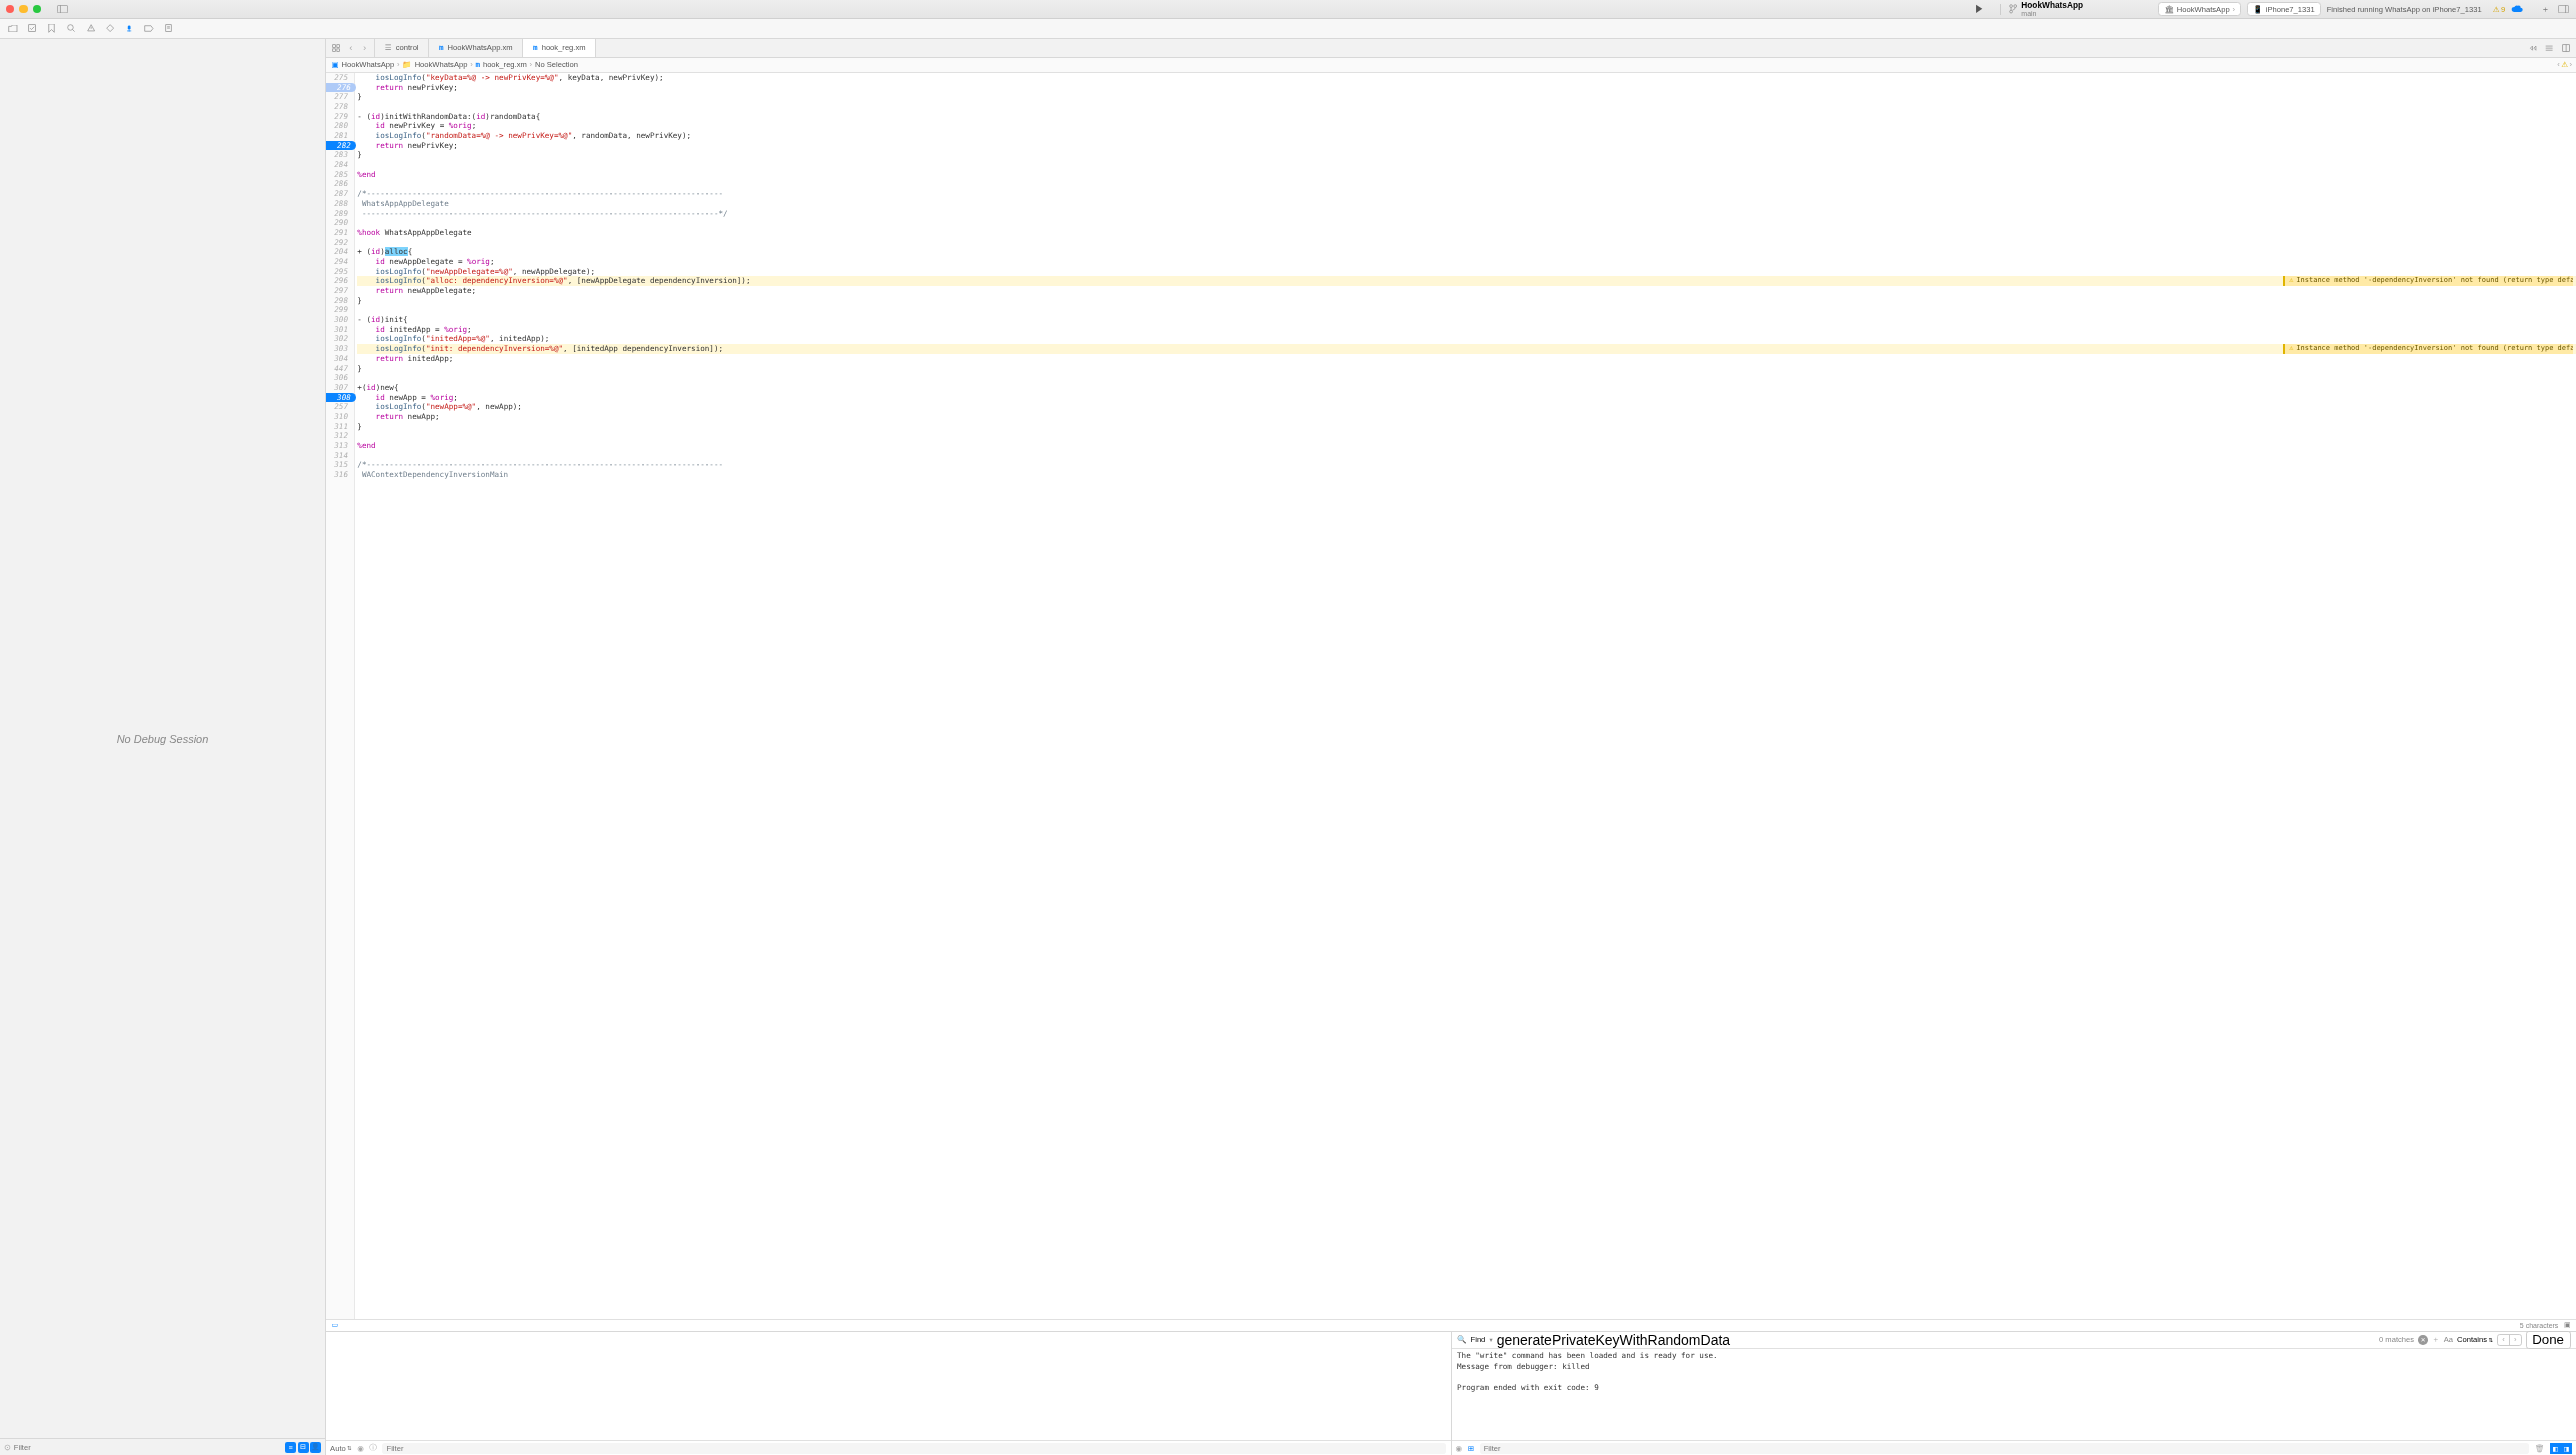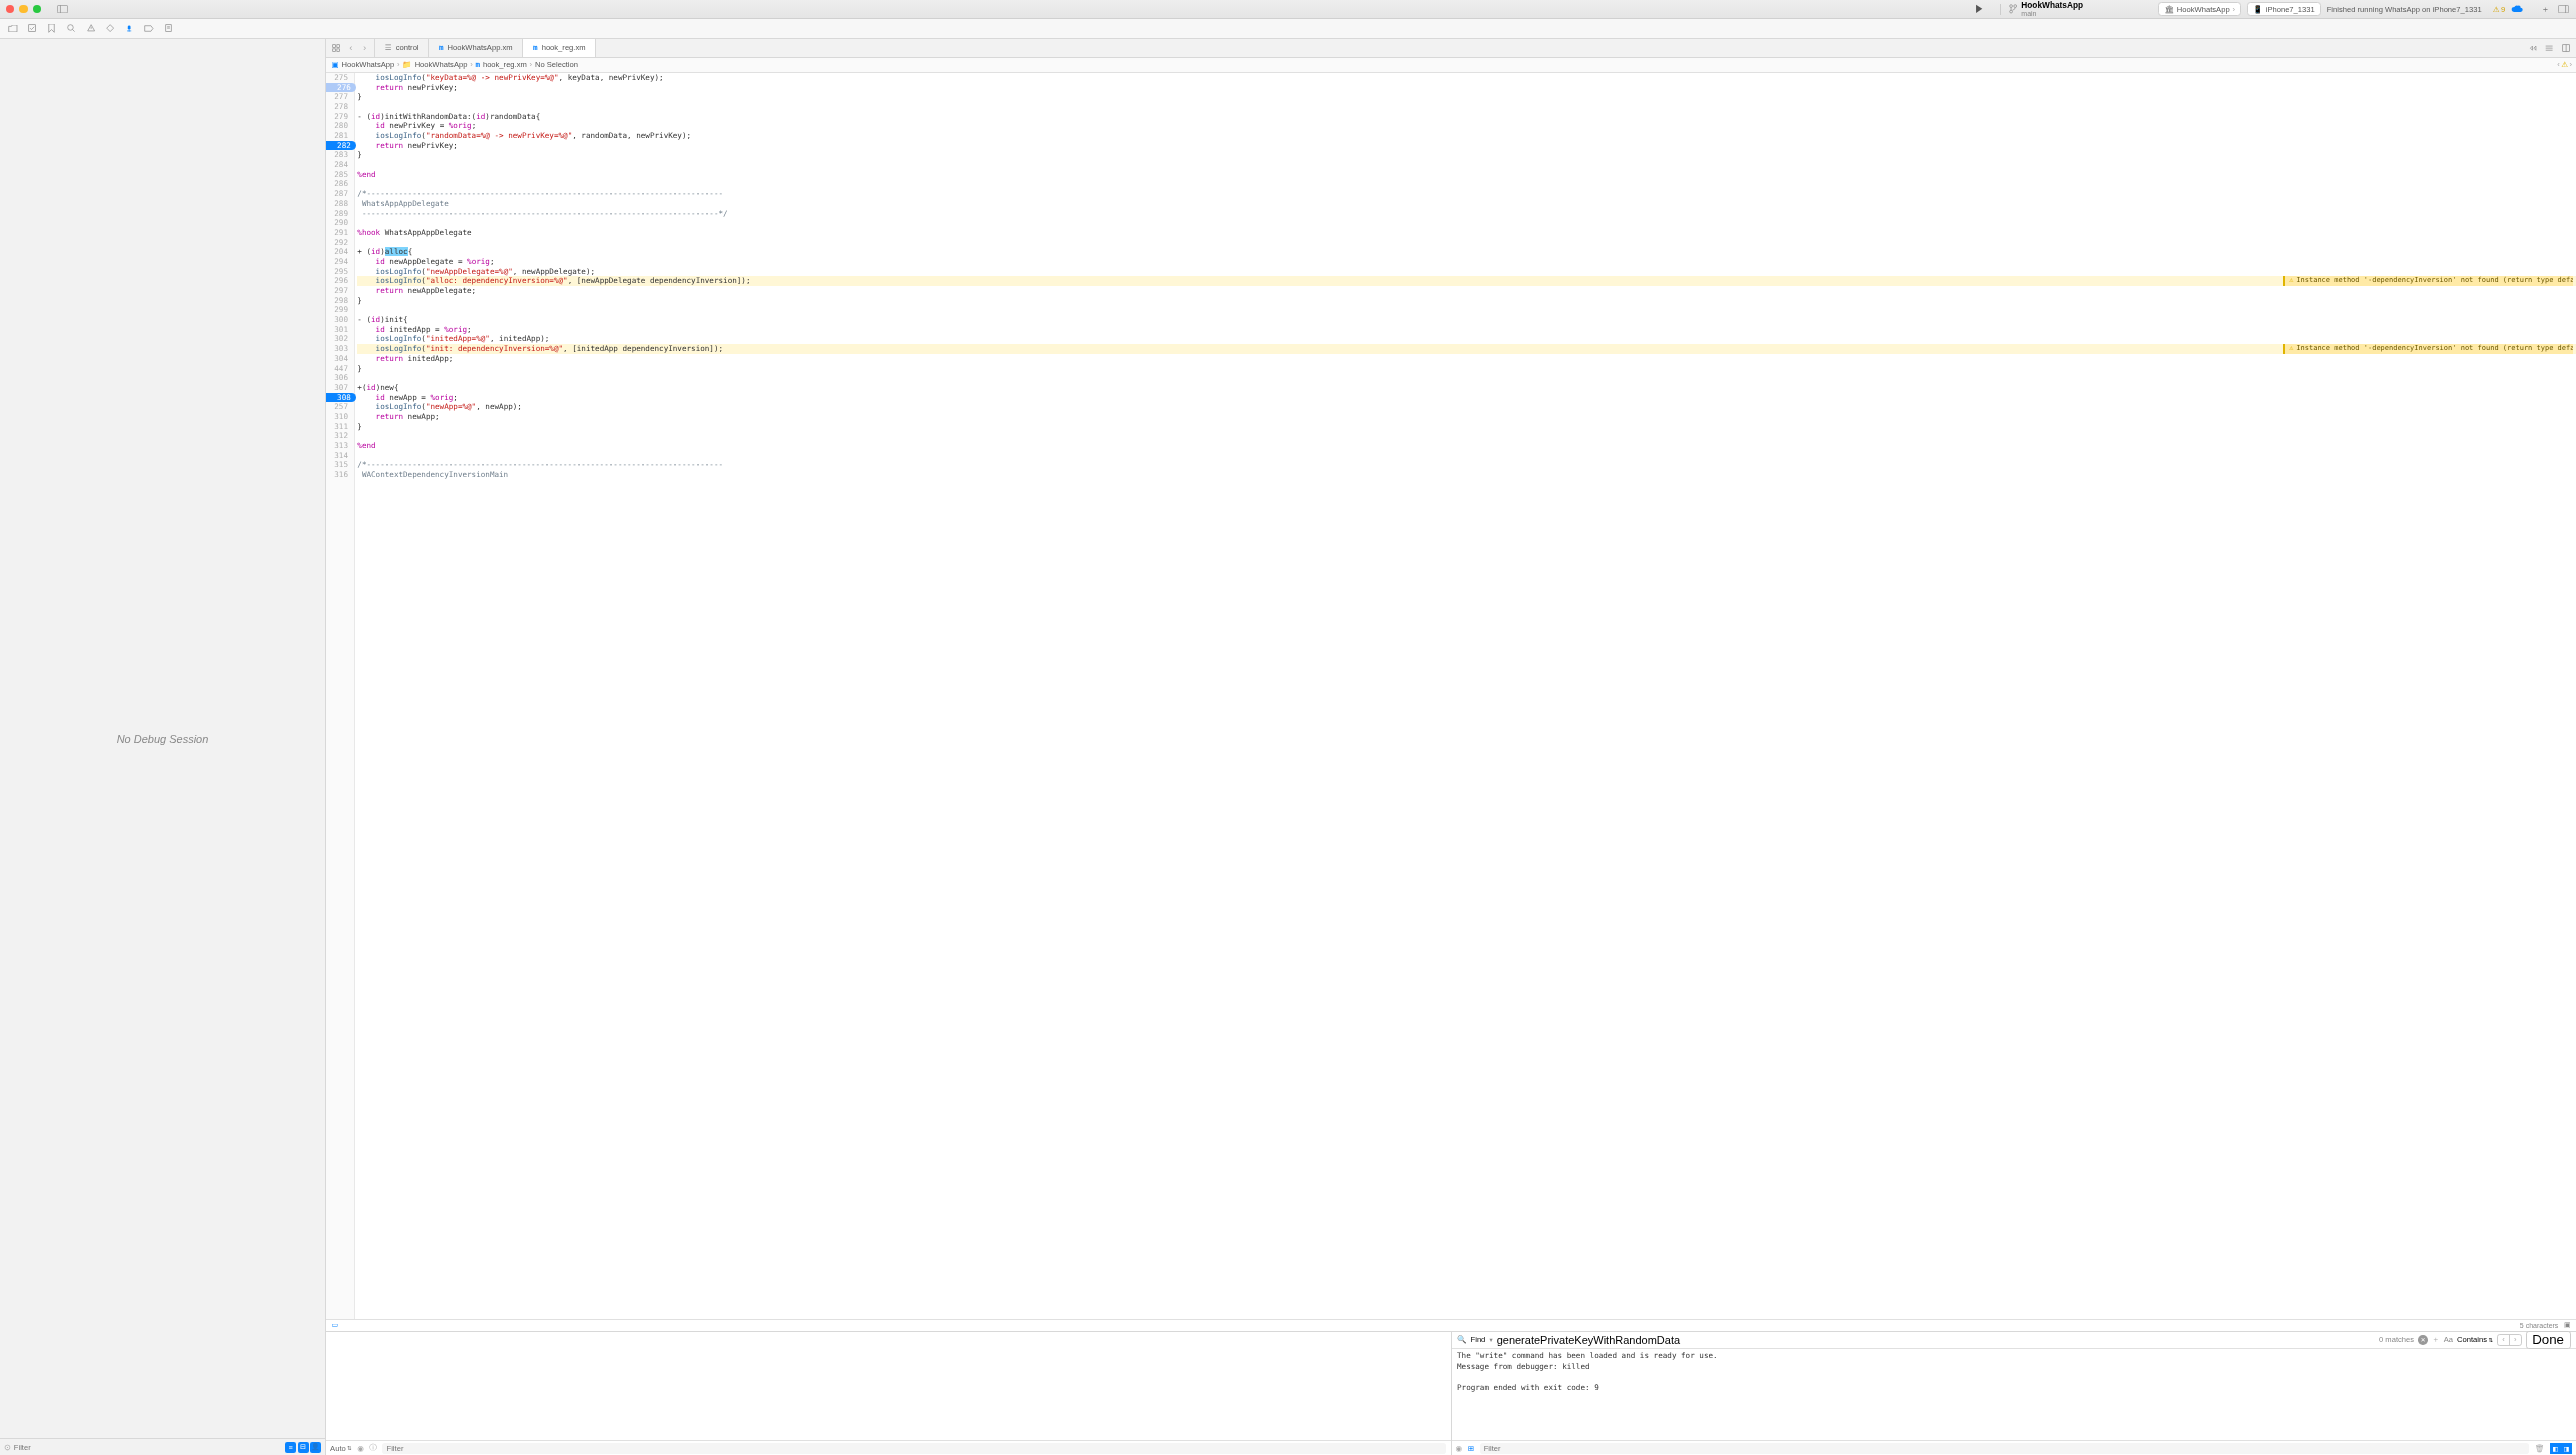--- a/index.html
+++ b/index.html
@@ -76,21 +76,21 @@
     .tab.active { background: #fff; }
     .tab-m { color: #0a84ff; font-weight: 600; font-family: monospace; }
     .tabs-right { margin-left: auto; display: flex; align-items: center; gap: 4.1px; padding-right: 4.1px; }
     
     .jumpbar { height: 15px; background: #fafafa; border-bottom: 0.7px solid #e0e0e0; display: flex; align-items: center; padding-left: 5.5px; font-size: 7.6px; color: #555; gap: 2.8px; }
     .jb-item { display: flex; align-items: center; gap: 2.8px; }
     .jb-sep { color: #aaa; }
     .jumpbar-right { margin-left: auto; display: flex; align-items: center; gap: 1.4px; padding-right: 4.1px; color: #aaa; }
     
     .code-wrap { flex: 1; overflow: auto; font-family: "SF Mono", Menlo, monospace; font-size: 7.6px; line-height: 9.7px; display: flex; }
-    .gutter { background: #fafafa; border-right: 0.7px solid #e8e8e8; text-align: right; color: #b0b0b0; user-select: none; }
+    .gutter { background: #fafafa; border-right: 0.7px solid #e8e8e8; text-align: right; color: #b0b0b0; user-select: none; font-style: italic; }
     .gutter .ln { padding: 0 5.5px 0 8.3px; height: 9.7px; position: relative; }
     .gutter .ln.bp { background: #0a84ff; color: #fff; border-radius: 0 4.8px 4.8px 0; margin-right: -2.8px; }
     .gutter .ln.bp-gray { background: #aecaf7; color: #fff; border-radius: 0 4.8px 4.8px 0; margin-right: -2.8px; }
     .code { flex: 1; white-space: pre; color: #333; padding-left: 2.8px; position: relative; }
     .code .line { height: 9.7px; position: relative; }
     .code .line.warn { background: #fff7d6; }
     .kw { color: #b8009e; }
     .str { color: #c41a16; }
     .fn { color: #3e6487; }
     .cmt { color: #707f8c; }
@@ -102,21 +102,21 @@
     .editor-status .charcount { margin-left: auto; }
     
     .bottom { height: 124px; border-top: 0.7px solid #d8d8d8; display: flex; background: #fff; }
     .vars-pane { flex: 1; border-right: 0.7px solid #d8d8d8; display: flex; flex-direction: column; }
     .vars-empty { flex: 1; }
     .vars-footer { height: 15px; border-top: 0.7px solid #e0e0e0; display: flex; align-items: center; padding: 0 4.1px; gap: 5.5px; font-size: 7.6px; color: #666; }
     .vars-footer input { flex: 1; border: none; background: #f5f5f5; border-radius: 2.8px; padding: 1.4px 4.1px; font-size: 7.6px; outline: none; height: 11px; }
     .auto-sel { display: flex; align-items: center; gap: 1.4px; }
     .console-pane { flex: 1; display: flex; flex-direction: column; }
     .find-bar { height: 16.6px; border-bottom: 0.7px solid #e0e0e0; display: flex; align-items: center; padding: 0 5.5px; gap: 4.1px; font-size: 7.6px; }
-    .find-bar input { flex: 1; border: none; outline: none; font-size: 11px; }
+    .find-bar input { flex: 1; border: none; outline: none; font-size: 14px; }
     .find-clear { width: 9.7px; height: 9.7px; border-radius: 50%; background: #999; color: #fff; display: flex; align-items: center; justify-content: center; font-size: 6.2px; }
     .find-nav { display: flex; border: 0.7px solid #ccc; border-radius: 2.8px; overflow: hidden; }
     .find-nav span { padding: 0.7px 4.1px; color: #aaa; border-right: 0.7px solid #ccc; }
     .find-nav span:last-child { border-right: none; }
     .done-btn { border: 0.7px solid #ccc; border-radius: 2.8px; padding: 0.7px 5.5px; background: #fff; }
     .console-out { flex: 1; font-family: "SF Mono", Menlo, monospace; font-size: 7.6px; padding: 2.8px 5.5px; color: #333; white-space: pre-wrap; line-height: 1.4; }
     .console-footer { height: 15px; border-top: 0.7px solid #e0e0e0; display: flex; align-items: center; padding: 0 4.1px; gap: 5.5px; font-size: 7.6px; color: #666; }
     .console-footer input { flex: 1; border: none; background: #f5f5f5; border-radius: 2.8px; padding: 1.4px 4.1px; font-size: 7.6px; outline: none; height: 11px; }
     .toggle-panes { display: flex; gap: 0; }
     .toggle-panes span { width: 11px; height: 11px; border: 0.7px solid #ccc; display: flex; align-items: center; justify-content: center; font-size: 6.2px; }

